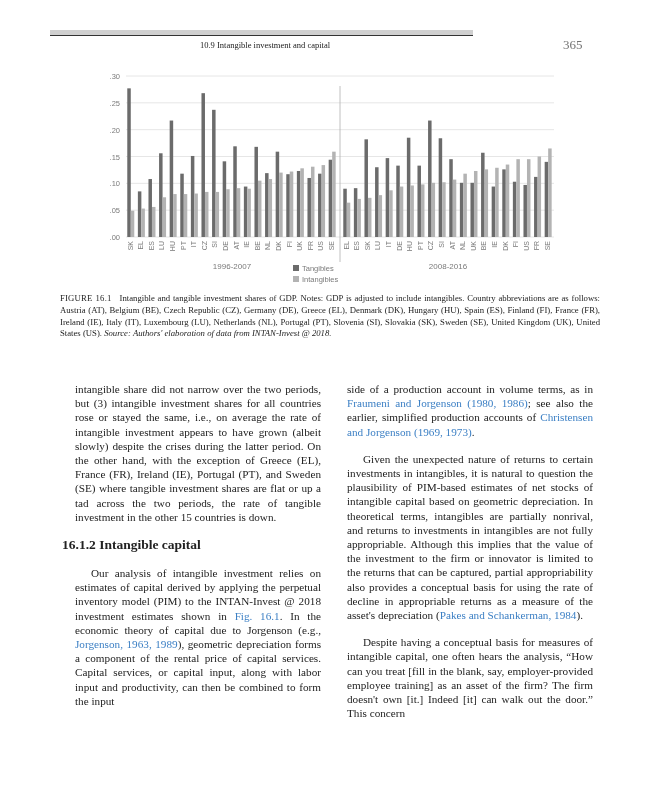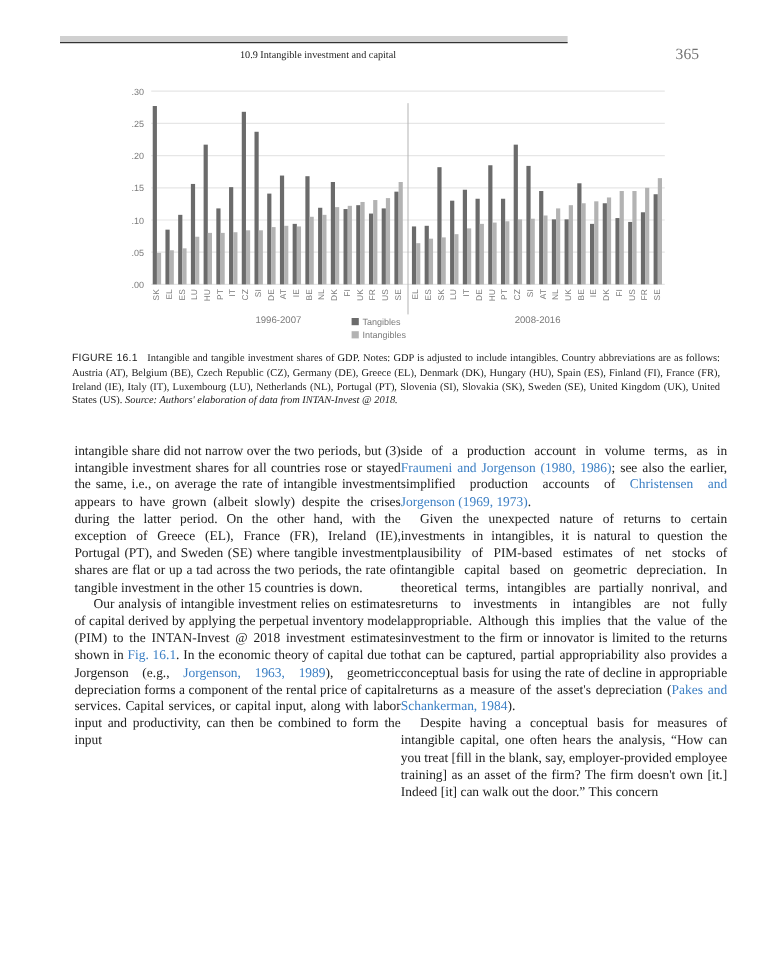--- a/index.html
+++ b/index.html
@@ -3,26 +3,26 @@
 <meta charset="utf-8">
 <style>
   html, body { margin:0; padding:0; }
   body { width:648px; height:800px; background:#ffffff; position:relative; overflow:hidden; font-family:"Liberation Serif", serif; color:#222; }
   .top-bar { position:absolute; left:50px; top:30px; width:423px; height:5px; background:#d0d0d0; border-bottom:1px solid #333; }
   .running-head { position:absolute; left:50px; top:40px; width:430px; text-align:center; font-size:8.5px; color:#222; }
   .page-number { position:absolute; left:563px; top:37px; font-size:13px; color:#737373; }
   .chart { position:absolute; left:88px; top:64px; width:470px; height:220px; }
   .chart svg { display:block; }
   .caption { position:absolute; left:60px; top:293px; width:540px; font-size:8.7px; line-height:11.8px; text-align:justify; color:#222; }
-  .caption .fig-label { font-family:Liberation Sans, sans-serif; font-weight:normal; letter-spacing:0.2px; margin-right:8px; }
+  .caption .fig-label { font-family:Liberation Serif, serif; font-weight:normal; letter-spacing:0.2px; margin-right:8px; }
   .caption i { }
   .col { position:absolute; top:369px; width:272px; font-size:11.2px; line-height:14.2px; text-align:justify; color:#222; }
   .col-left { left:62px; }
   .col-right { left:334px; }
-  .col p { margin:0; }
+  .col p { margin:13px; }
   .col p.indent { text-indent:16px; }
   .col a { color:#3b7fc4; text-decoration:none; }
   .section-heading { font-size:13.5px; font-weight:bold; margin:13px 0 5px 0 !important; line-height:16px; }
 </style>
 </head>
 <body>
 
 <div class="top-bar"></div>
 <div class="running-head">10.9 Intangible investment and capital</div>
 <div class="page-number">365</div>
@@ -173,20 +173,21 @@
     </svg>
 </div>
 
 <div class="caption">
   <span class="fig-label">FIGURE 16.1</span><span>Intangible and tangible investment shares of GDP. Notes: GDP is adjusted to include intangibles. Country abbreviations are as follows: Austria (AT), Belgium (BE), Czech Republic (CZ), Germany (DE), Greece (EL), Denmark (DK), Hungary (HU), Spain (ES), Finland (FI), France (FR), Ireland (IE), Italy (IT), Luxembourg (LU), Netherlands (NL), Portugal (PT), Slovenia (SI), Slovakia (SK), Sweden (SE), United Kingdom (UK), United States (US).</span>
   <i>Source: Authors' elaboration of data from INTAN-Invest @ 2018.</i>
 </div>
 
 <div class="col col-left">
   <p>intangible share did not narrow over the two periods, but (3) intangible investment shares for all countries rose or stayed the same, i.e., on average the rate of intangible investment appears to have grown (albeit slowly) despite the crises during the latter period. On the other hand, with the exception of Greece (EL), France (FR), Ireland (IE), Portugal (PT), and Sweden (SE) where tangible investment shares are flat or up a tad across the two periods, the rate of tangible investment in the other 15 countries is down.</p>
+  <p class="section-heading">16.1.2 Intangible capital</p>
   <p class="indent"><span>Our analysis of intangible investment relies on estimates of capital derived by applying the perpetual inventory model (PIM) to the INTAN-Invest @ 2018 investment estimates shown in </span><a>Fig. 16.1</a><span>. In the economic theory of capital due to Jorgenson (e.g., </span><a>Jorgenson, 1963, 1989</a><span>), geometric depreciation forms a component of the rental price of capital services. Capital services, or capital input, along with labor input and productivity, can then be combined to form the input</span></p>
 </div>
 
 <div class="col col-right">
   <p><span>side of a production account in volume terms, as in </span><a>Fraumeni and Jorgenson (1980, 1986)</a><span>; see also the earlier, simplified production accounts of </span><a>Christensen and Jorgenson (1969, 1973)</a><span>.</span></p>
   <p class="indent"><span>Given the unexpected nature of returns to certain investments in intangibles, it is natural to question the plausibility of PIM-based estimates of net stocks of intangible capital based on geometric depreciation. In theoretical terms, intangibles are partially nonrival, and returns to investments in intangibles are not fully appropriable. Although this implies that the value of the investment to the firm or innovator is limited to the returns that can be captured, partial appropriability also provides a conceptual basis for using the rate of decline in appropriable returns as a measure of the asset's depreciation (</span><a>Pakes and Schankerman, 1984</a><span>).</span></p>
   <p class="indent">Despite having a conceptual basis for measures of intangible capital, one often hears the analysis, “How can you treat [fill in the blank, say, employer-provided employee training] as an asset of the firm? The firm doesn't own [it.] Indeed [it] can walk out the door.” This concern</p>
 </div>
 
 </body></html>

